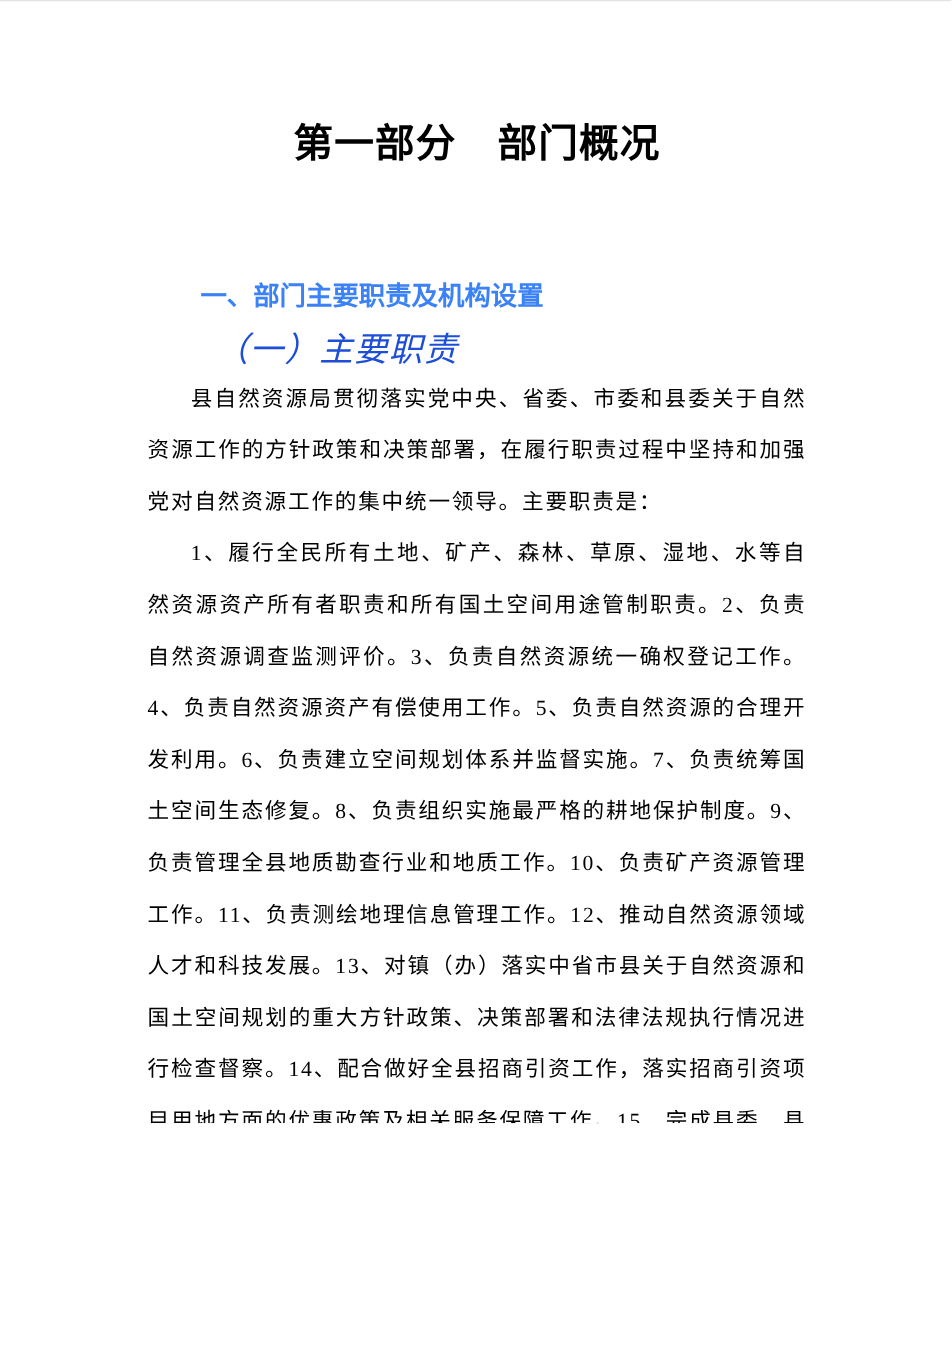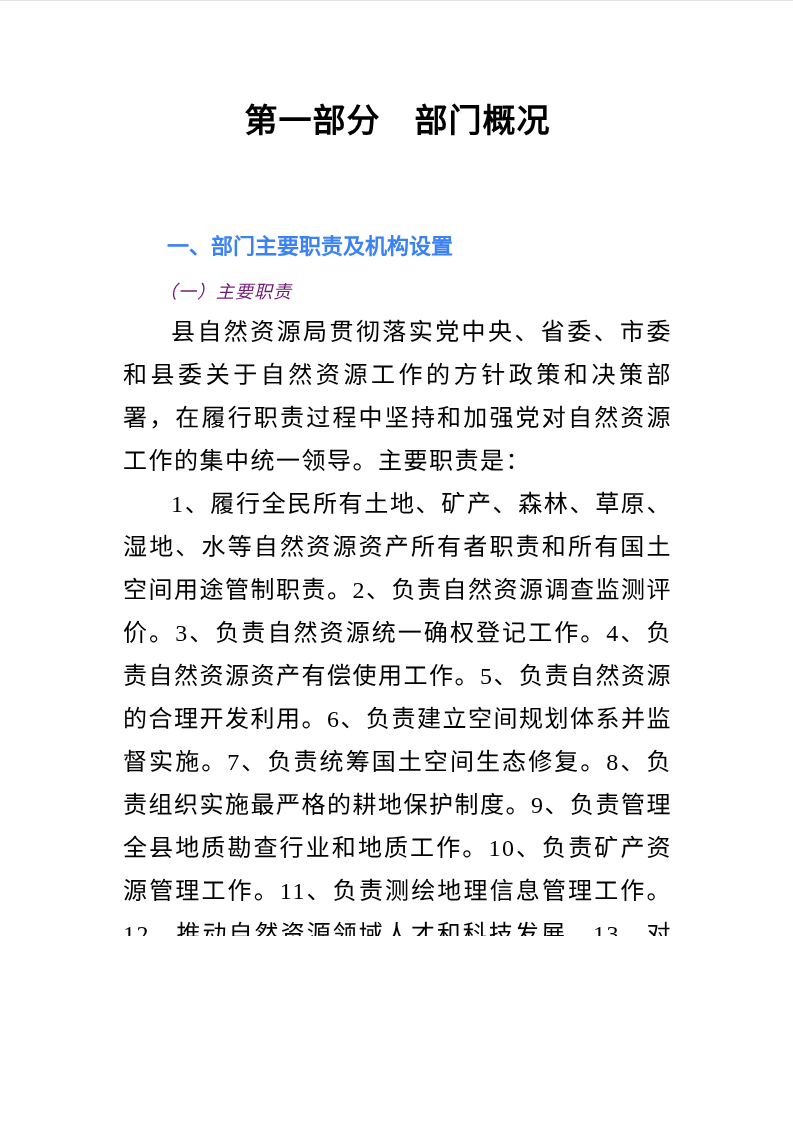--- a/index.html
+++ b/index.html
@@ -37,34 +37,34 @@
     font-size: 22px;
     font-weight: bold;
     line-height: 31px;
     text-indent: 2em;
     color: #3b82f6;
   }
   .subsection-heading {
     margin: 15px 0 0 0;
     font-family: "Liberation Serif", "DejaVu Serif", serif;
     font-style: italic; 
-    font-size: 18px;
+    font-size: 28px;
     font-weight: normal;
     line-height: 31px;
     text-indent: 2em;
     letter-spacing: 1px;
-    color: #701a75;
+    color: #1d4ed8;
   }
   .body-text {
     margin: 3px 0 0 0;
   }
   .body-text p {
     margin: 0;
     font-family: "Liberation Serif", "DejaVu Serif", serif;
-    font-size: 24px;
+    font-size: 18px;
     line-height: 43px;
     text-align: justify;
     text-justify: inter-character;
     text-indent: 2em;
     letter-spacing: 1.5px;
     color: #000000;
   }
 </style>
 </head>
 <body>

